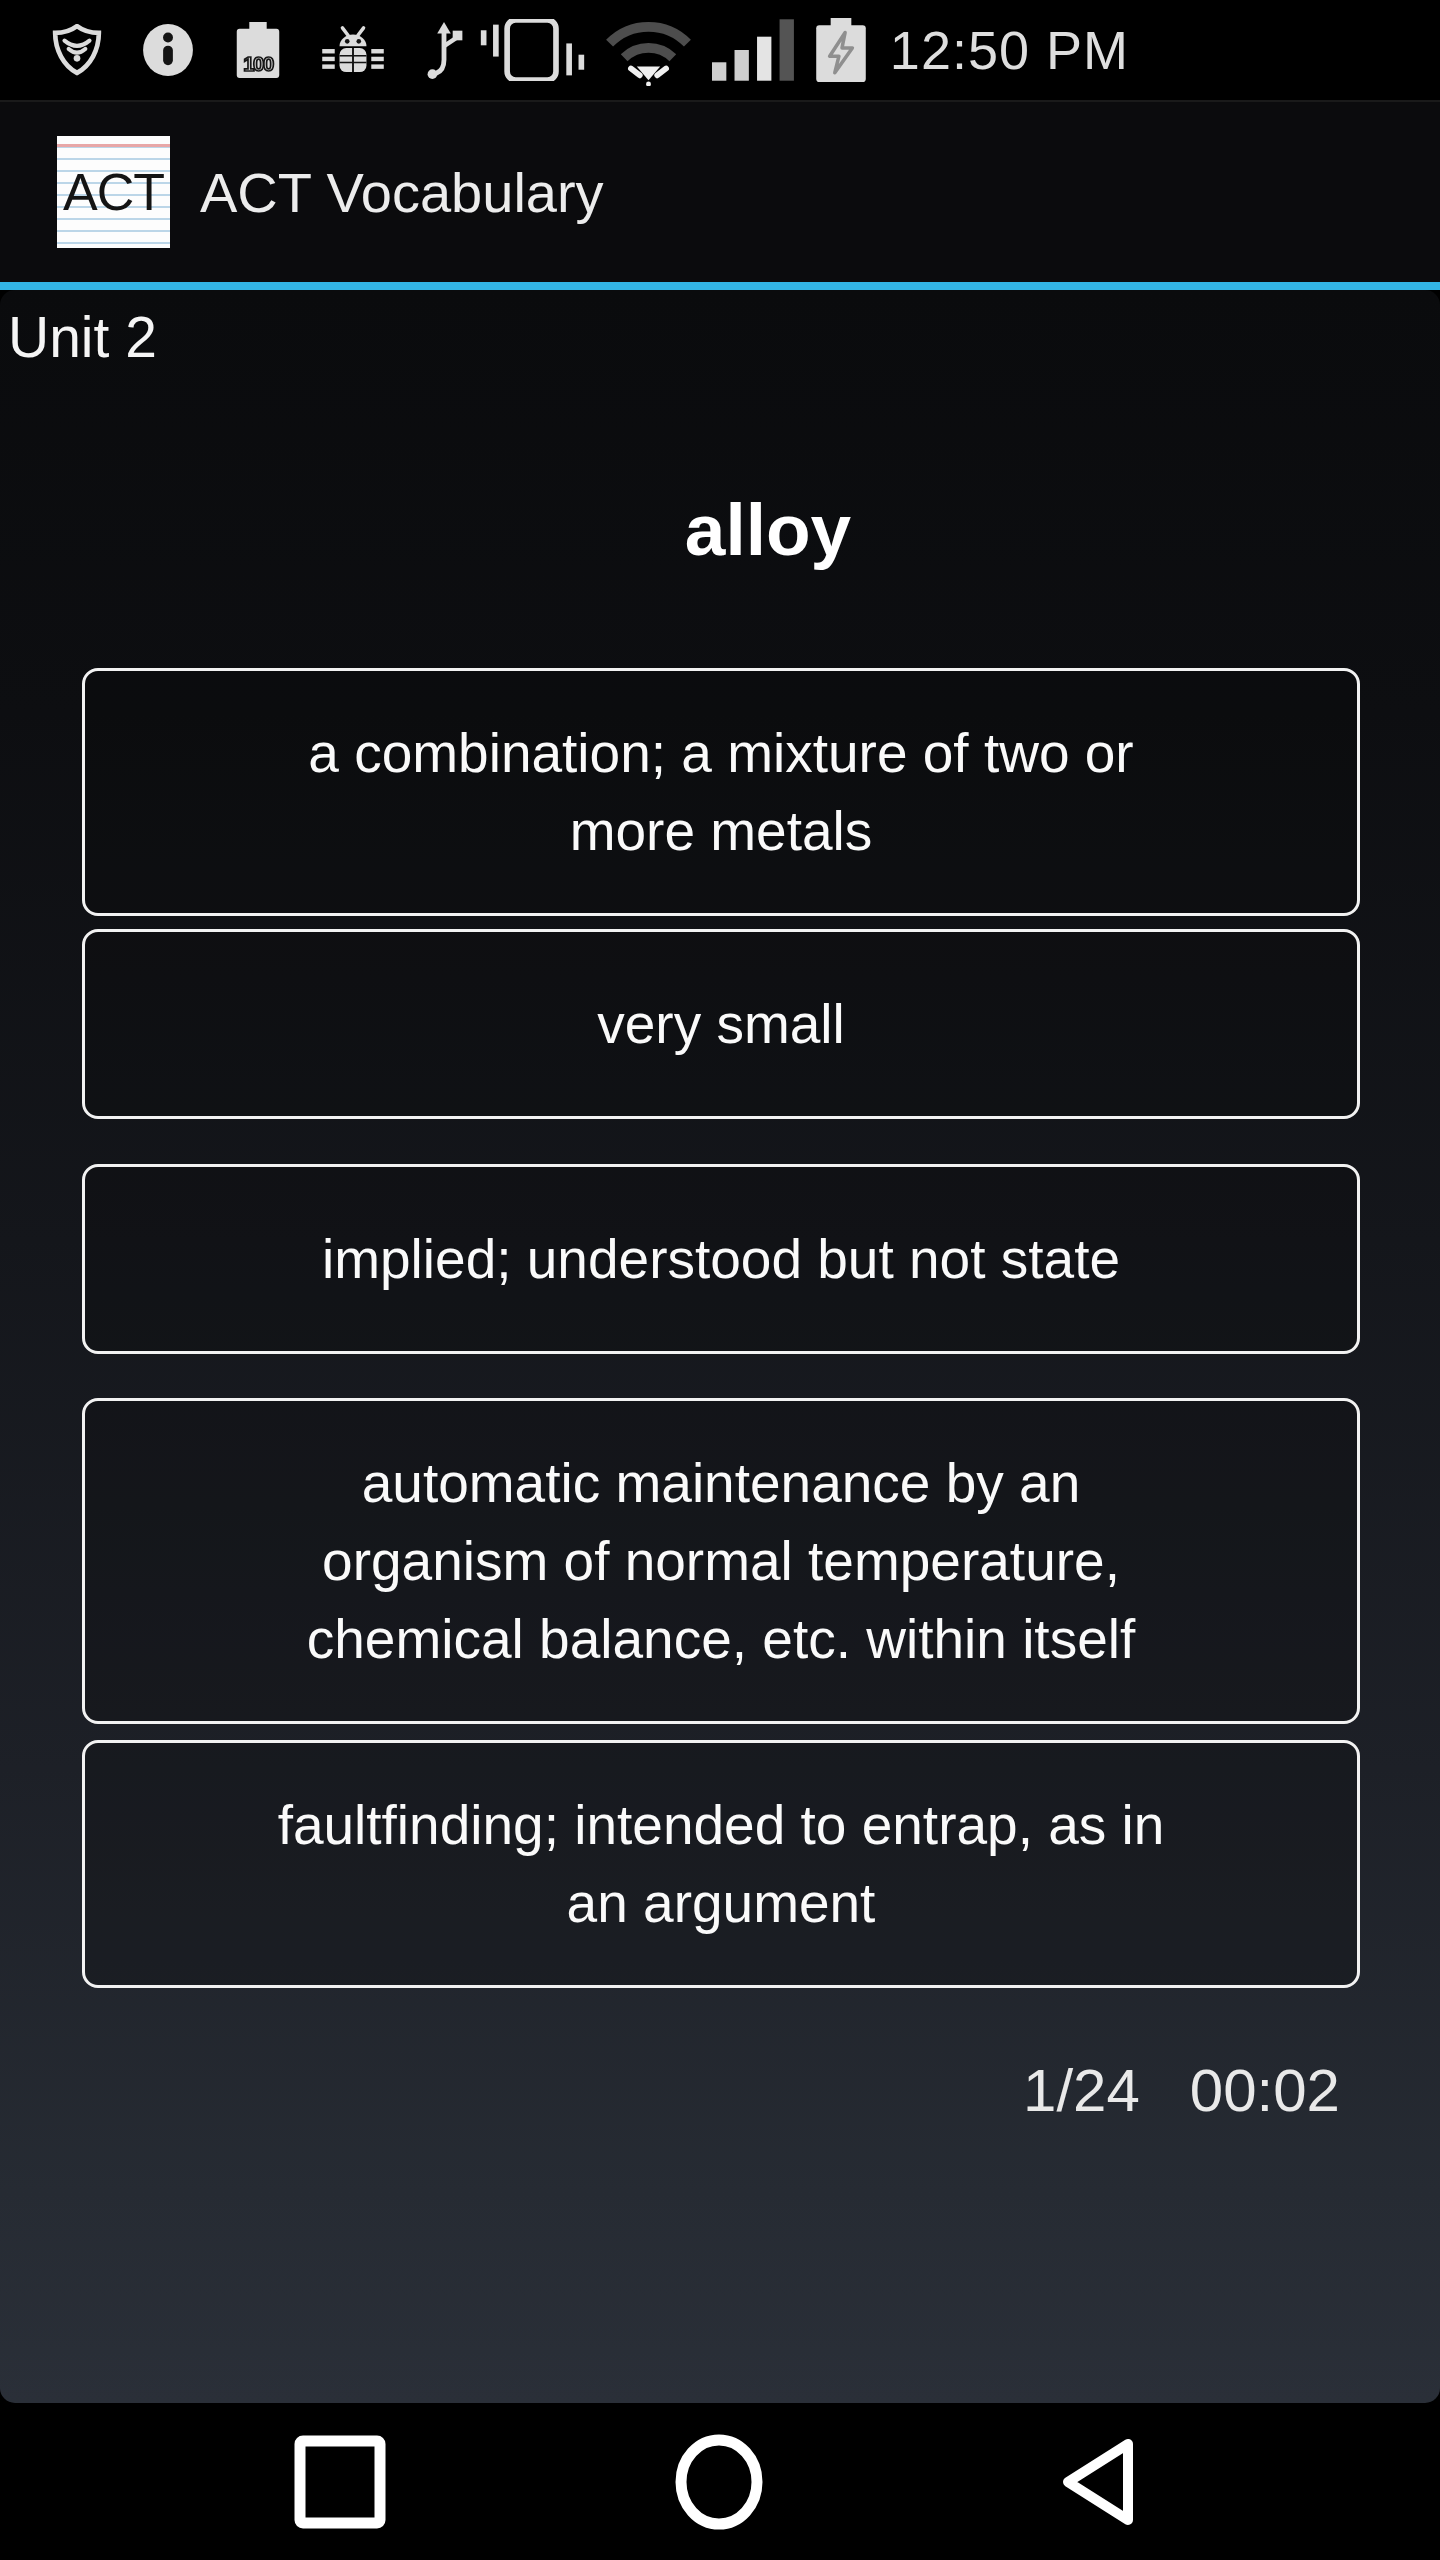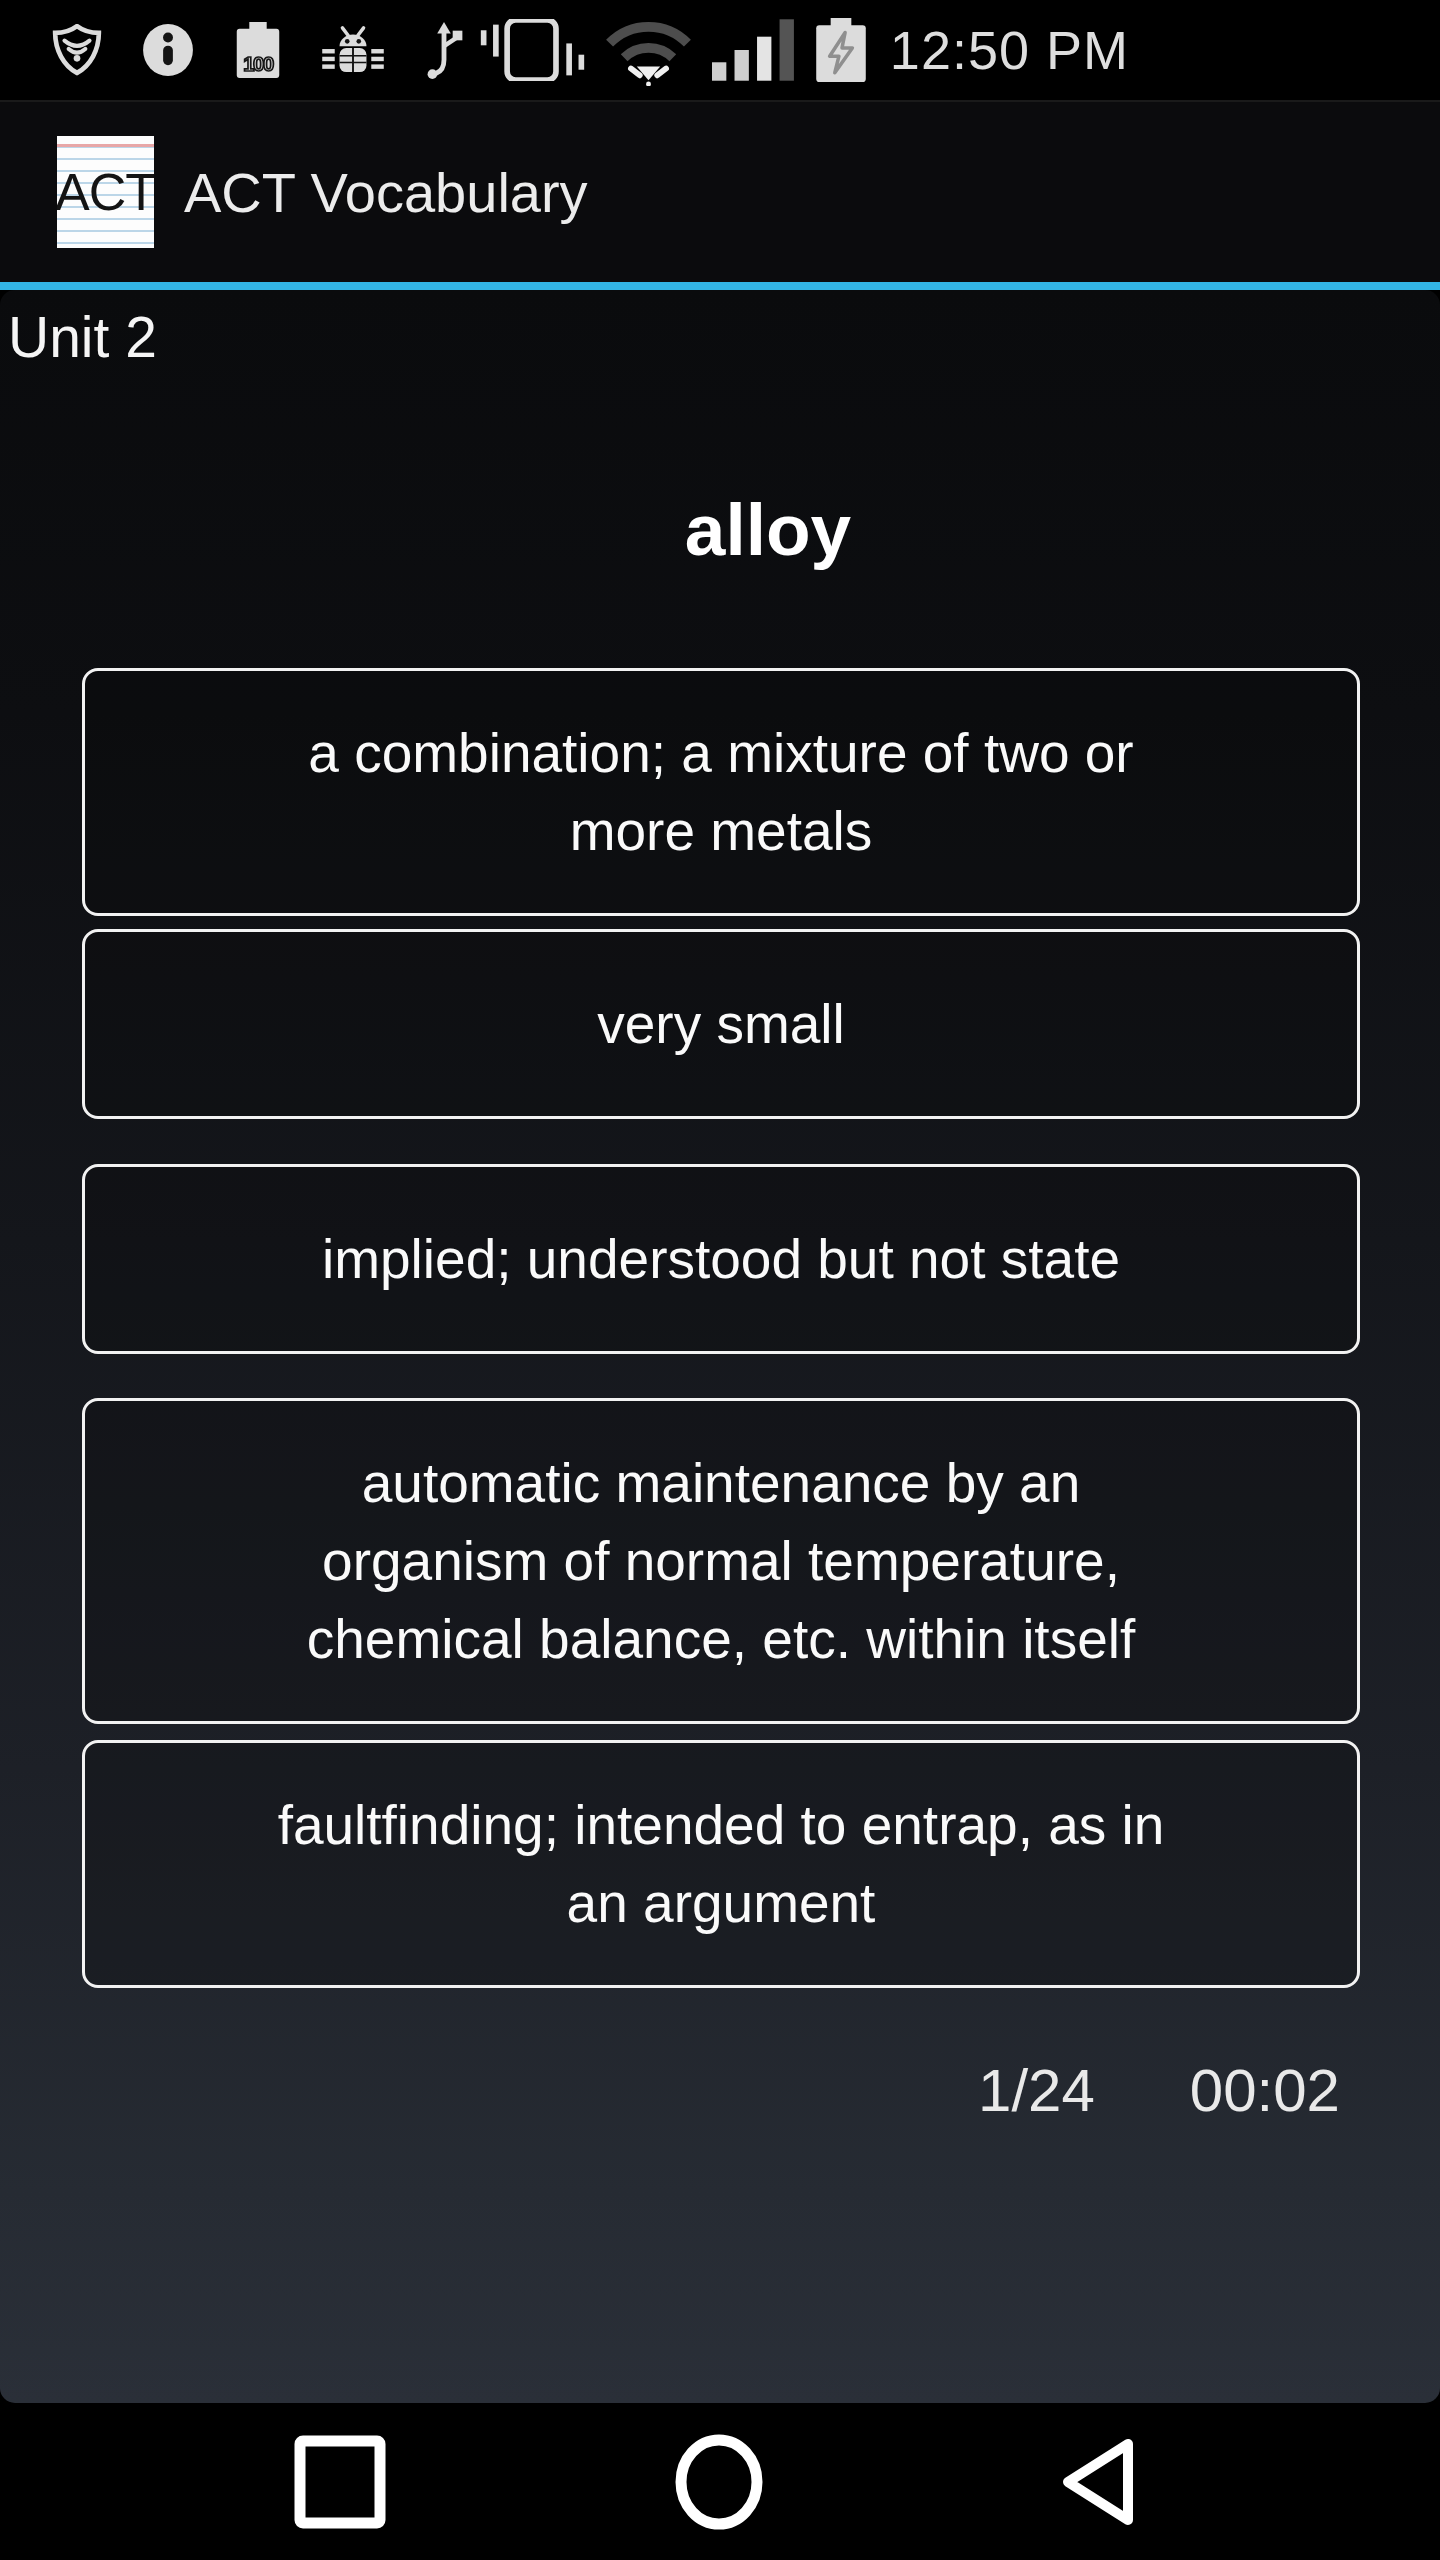--- a/index.html
+++ b/index.html
@@ -13,21 +13,21 @@
   .sb-right{position:absolute;right:15px;top:0;height:100px;display:flex;align-items:center;gap:16px;}
   .sb-ico{display:block;}
   .sb-time{font-size:54px;color:#dedede;letter-spacing:1px;margin-left:6px;}
   
   #actionbar{
     position:absolute;top:100px;left:0;width:1440px;height:182px;background:#0b0b0d;
     border-top:2px solid #1a1a1a;display:flex;align-items:center;box-sizing:border-box;
   }
   #accent-line{position:absolute;top:282px;left:0;width:1440px;height:8px;background:#33b5e5;}
   .app-icon{
-    width:97px;height:112px;margin-left:57px;background:#fdfdfd;position:relative;overflow:hidden;
+    width:113px;height:112px;margin-left:57px;background:#fdfdfd;position:relative;overflow:hidden;
     background-image:repeating-linear-gradient(180deg,#fdfdfd 0px,#fdfdfd 10px,#bcd6e8 10px,#bcd6e8 12px);
     display:flex;align-items:center;justify-content:center;
   }
   .app-icon::before{content:"";position:absolute;top:8px;left:0;width:113px;height:3px;background:#e8a7a7;}
   .app-icon-text{font-size:52px;color:#141414;letter-spacing:-1px;position:relative;}
   .app-title{font-size:56px;color:#ececec;margin-left:30px;}
   
   #content{
     position:absolute;top:290px;left:0;width:1440px;height:2113px;
     background:linear-gradient(180deg,#0a0b0d 0%,#0d0e11 20%,#14161b 45%,#1d2027 70%,#262b33 90%,#2a2f38 100%);
@@ -36,21 +36,21 @@
   .unit-label{position:absolute;top:14px;left:8px;font-size:57px;color:#f5f5f5;}
   .word{position:absolute;top:198px;left:0;width:1440px;text-align:center;font-size:73px;font-weight:bold;color:#ffffff;margin-left:48px;}
   .opt{
     position:absolute;left:82px;width:1278px;box-sizing:border-box;
     border:3px solid #f2f2f2;border-radius:16px;background:rgba(6,7,9,0.25);
     display:flex;align-items:center;justify-content:center;text-align:center;
     font-size:55px;line-height:78px;color:#fafafa;padding:43px 40px;min-height:190px;
     white-space:pre-line;cursor:pointer;
   }
   .opt1{top:378px;} .opt2{top:639px;} .opt3{top:874px;} .opt4{top:1108px;} .opt5{top:1450px;}
-  .counters{position:absolute;top:1766px;right:100px;display:flex;gap:95px;font-size:60px;color:#e9e9e9;}
+  .counters{position:absolute;top:1766px;right:100px;display:flex;gap:50px;font-size:60px;color:#e9e9e9;}
   
   #navbar{position:absolute;top:2403px;left:0;width:1440px;height:157px;background:#000;}
   .nav-btn{position:absolute;top:0;height:157px;display:flex;align-items:center;justify-content:center;width:160px;cursor:pointer;}
   .nav-recents{left:260px;} .nav-home{left:639px;} .nav-back{left:1018px;}
 </style>
 </head>
 <body>
 
 <div id="page">
 

